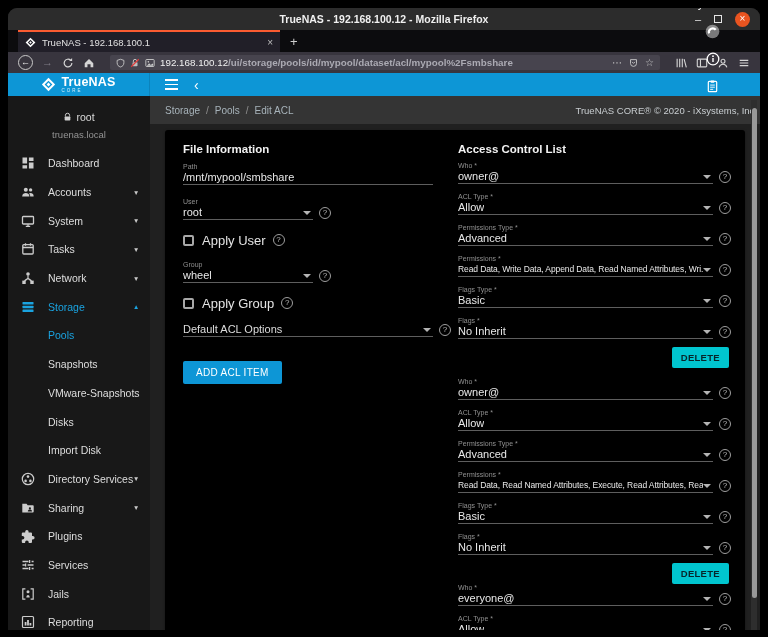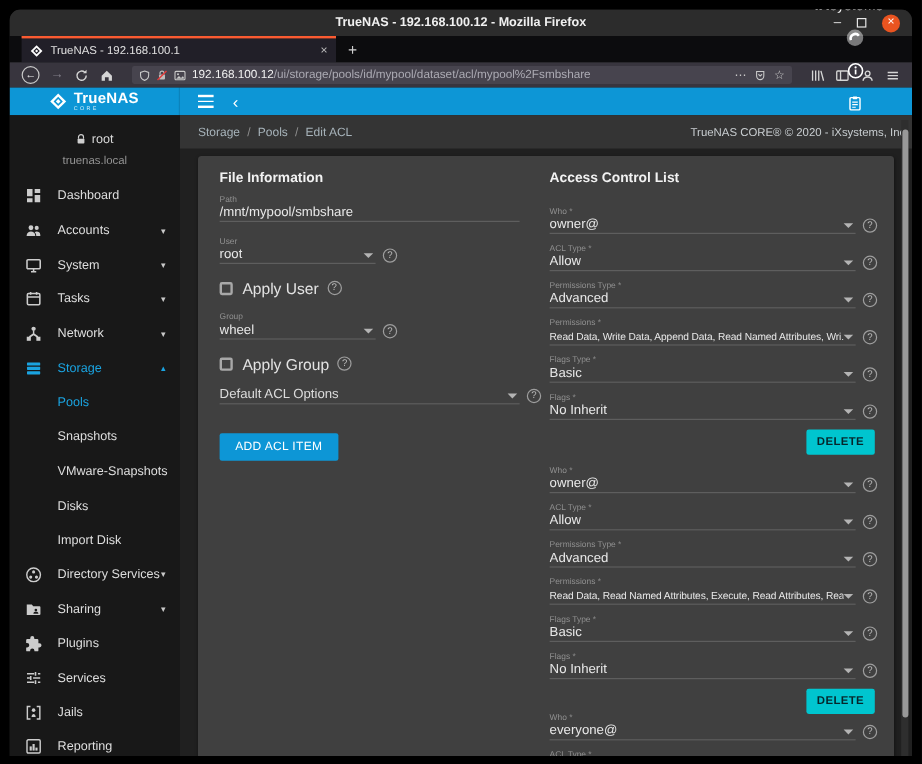--- a/index.html
+++ b/index.html
@@ -34,21 +34,21 @@
   .navbar { position:absolute; left:0; top:44px; width:100%; height:21px;
     background:#38353e; display:flex; align-items:center; padding:0 10px; gap:9px; }
   .nav-ic { color:#d5d5d5; font-size:11px; line-height:1; }
   .back-circle { width:15px; height:15px; border:1.4px solid #c9c9c9; border-radius:50%;
     color:#ececec; font-size:9px; line-height:12px; text-align:center; }
   .fwd { color:#807e88; }
   .urlbar { flex:1; height:15px; margin:0 6px; background:#47444e; border-radius:2px;
     display:flex; align-items:center; padding:0 6px; gap:5px; min-width:0; }
   .url-text { font-size:9.8px; white-space:nowrap; overflow:hidden; min-width:0; }
   .url-domain { color:#f1f1f1; }
-  .url-path { color:#abaab3; }
+  .url-path { color:#abaab3;font-weight:bold; }
   .urlbar-right { margin-left:auto; display:flex; align-items:center; gap:7px;
     color:#c9c9c9; font-size:10px; }
 
   
   .tn-header { position:absolute; left:0; top:65px; width:100%; height:23px;
     background:#0d96d6; display:flex; align-items:center; }
   .tn-logo-zone { width:142px; height:100%; display:flex; align-items:center;
     justify-content:center; gap:5px; border-right:1px solid rgba(0,0,0,0.12); }
   .tn-brand-stack { display:flex; flex-direction:column; line-height:1; }
   .tn-brand { color:#fff; font-size:12.5px; font-weight:bold; letter-spacing:.2px; }
@@ -79,26 +79,26 @@
   .nav-item { height:28.7px; display:flex; align-items:center; }
   .nav-item .ic { width:14px; height:14px; margin-left:13px; flex:0 0 auto; }
   .nav-item .lbl { margin-left:13px; font-size:10.5px; color:#dedede; }
   .nav-item .arrow { margin-left:auto; margin-right:12px; font-size:7.5px; color:#c9c9c9; }
   .nav-item.sub .lbl { margin-left:40px; }
   .nav-item.active .lbl, .nav-item.active .arrow { color:#1aa3e0; }
 
   .content { position:absolute; left:142px; right:0; top:28px; bottom:0;
     background:#202020; }
   .card { position:absolute; left:15px; right:15px; top:6px; bottom:0;
-    background:#404040; border-radius:3px 3px 0 0; display:flex; overflow:hidden;
+    background:#000000; border-radius:3px 3px 0 0; display:flex; overflow:hidden;
     box-shadow:0 1px 3px rgba(0,0,0,.4); }
   .col-left { width:293px; padding:13px 0 0 18px; flex:0 0 auto; }
   .col-right { flex:1; padding:13px 0 0 0; }
   .sec-title { font-size:11.5px; font-weight:bold; color:#f2f2f2; line-height:12px;
-    margin-bottom:17px; }
+    margin-bottom:6px; }
   .col-left .sec-title { margin-bottom:7px; }
 
   .fblock { position:relative; margin-bottom:8px; }
   .col-left .fblock { margin-bottom:12px; }
   .flabel { font-size:7px; color:#909090; height:9px; line-height:9px; }
   .fline { position:relative; height:14px; border-bottom:1px solid #5e5e5e; }
   .fvalue { position:absolute; left:0; bottom:1px; font-size:11px; color:#e8e8e8;
     white-space:nowrap; overflow:hidden; max-width:100%; }
   .fvalue.perm { font-size:8.5px; letter-spacing:-0.1px; bottom:2px; max-width:96%; }
   .caret { position:absolute; right:2px; bottom:4px; width:0; height:0;

